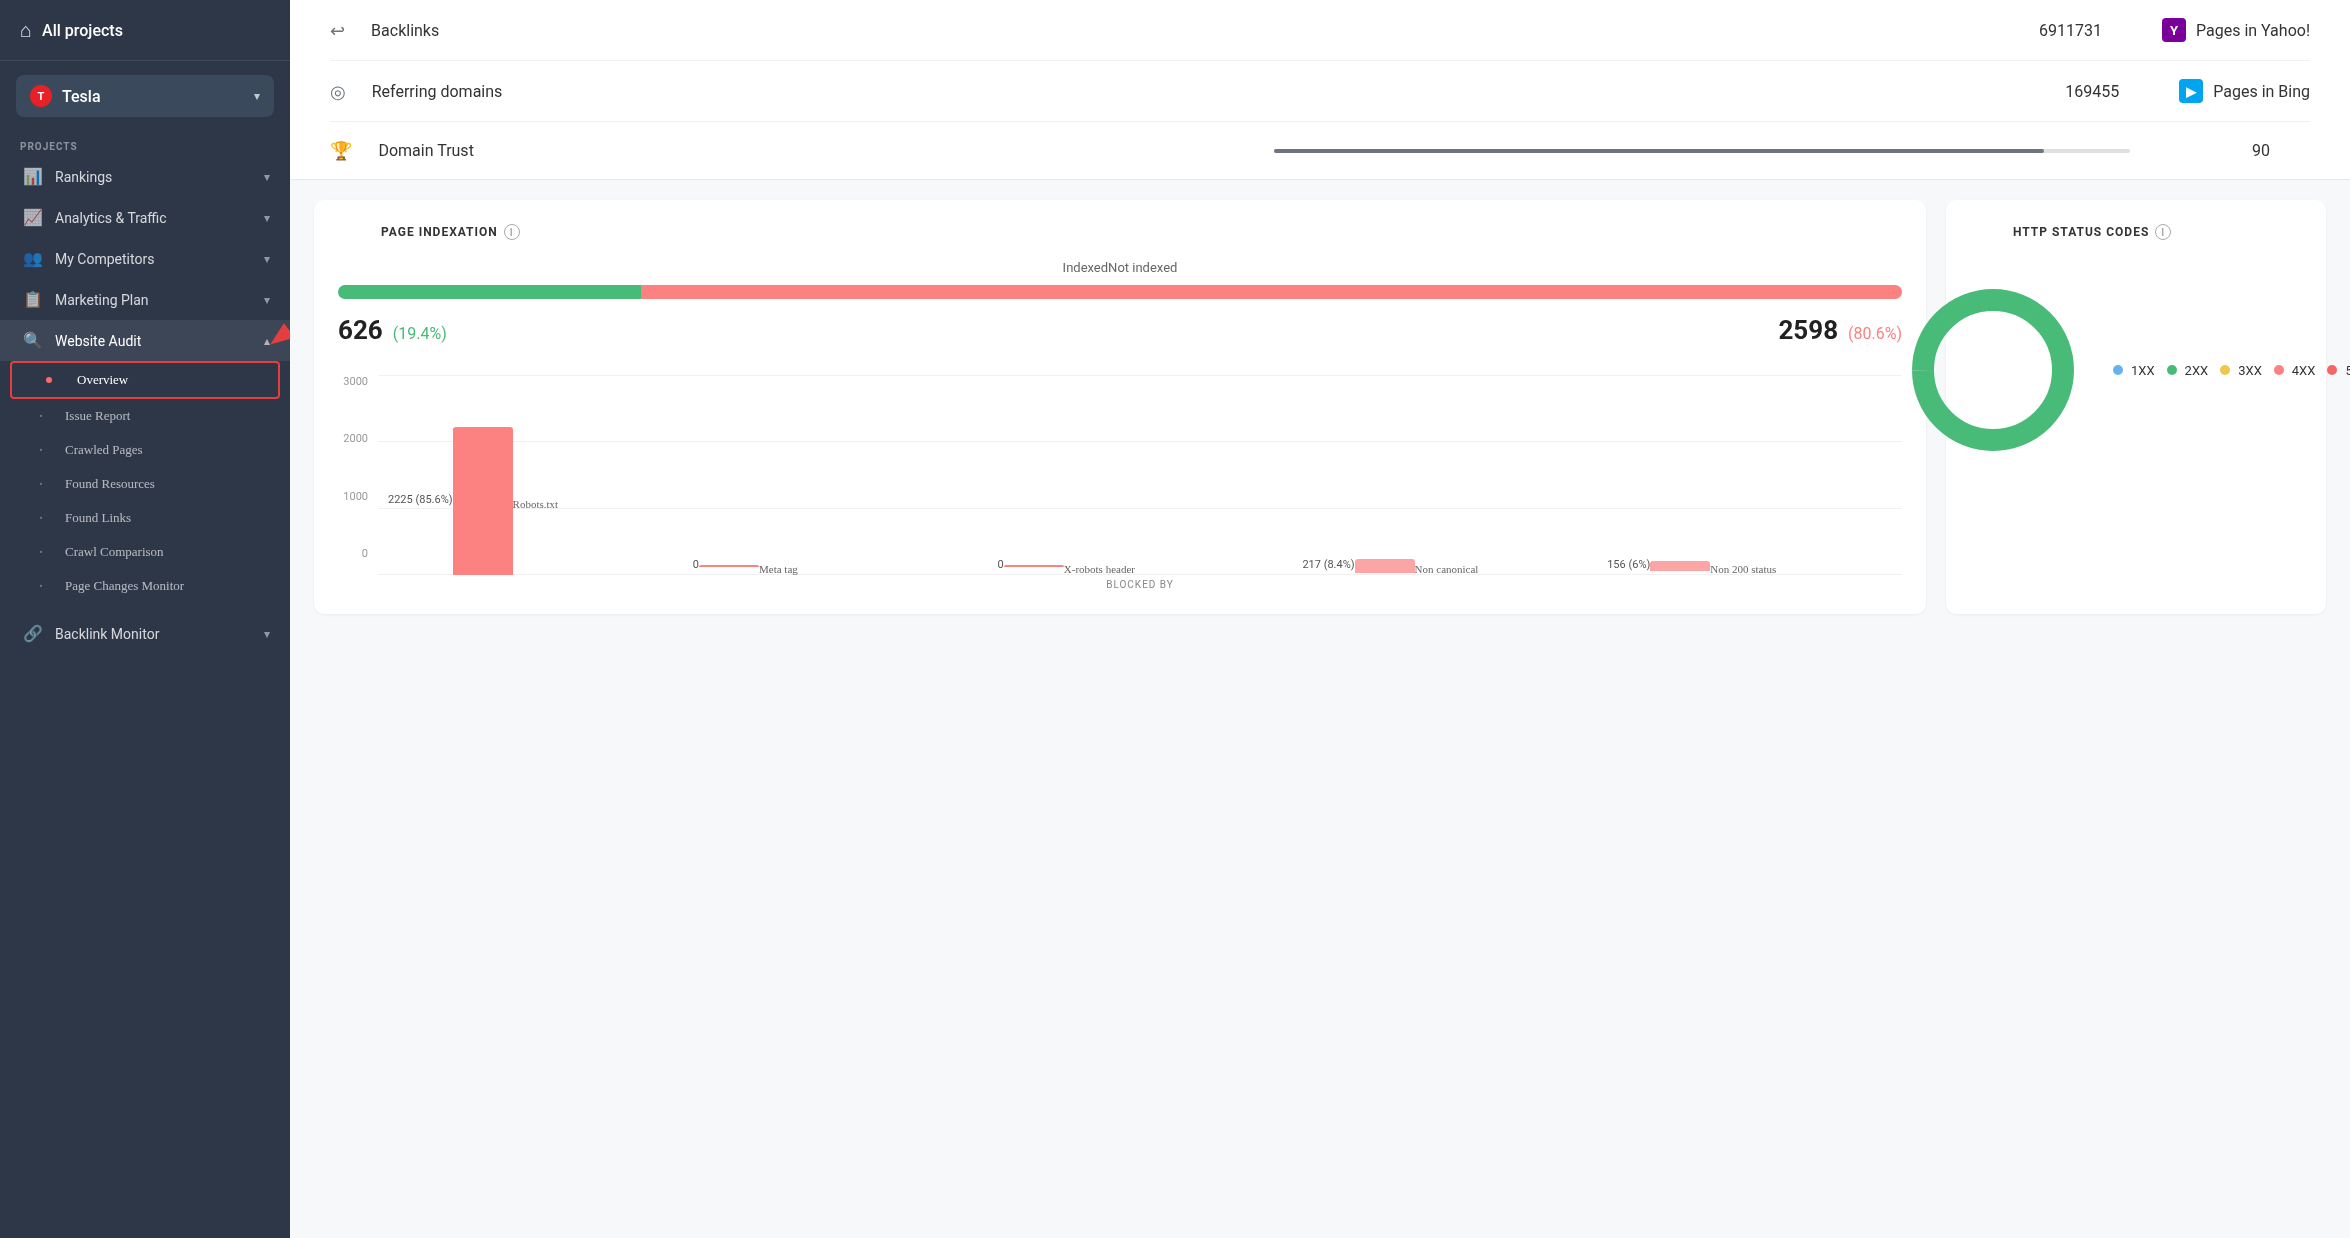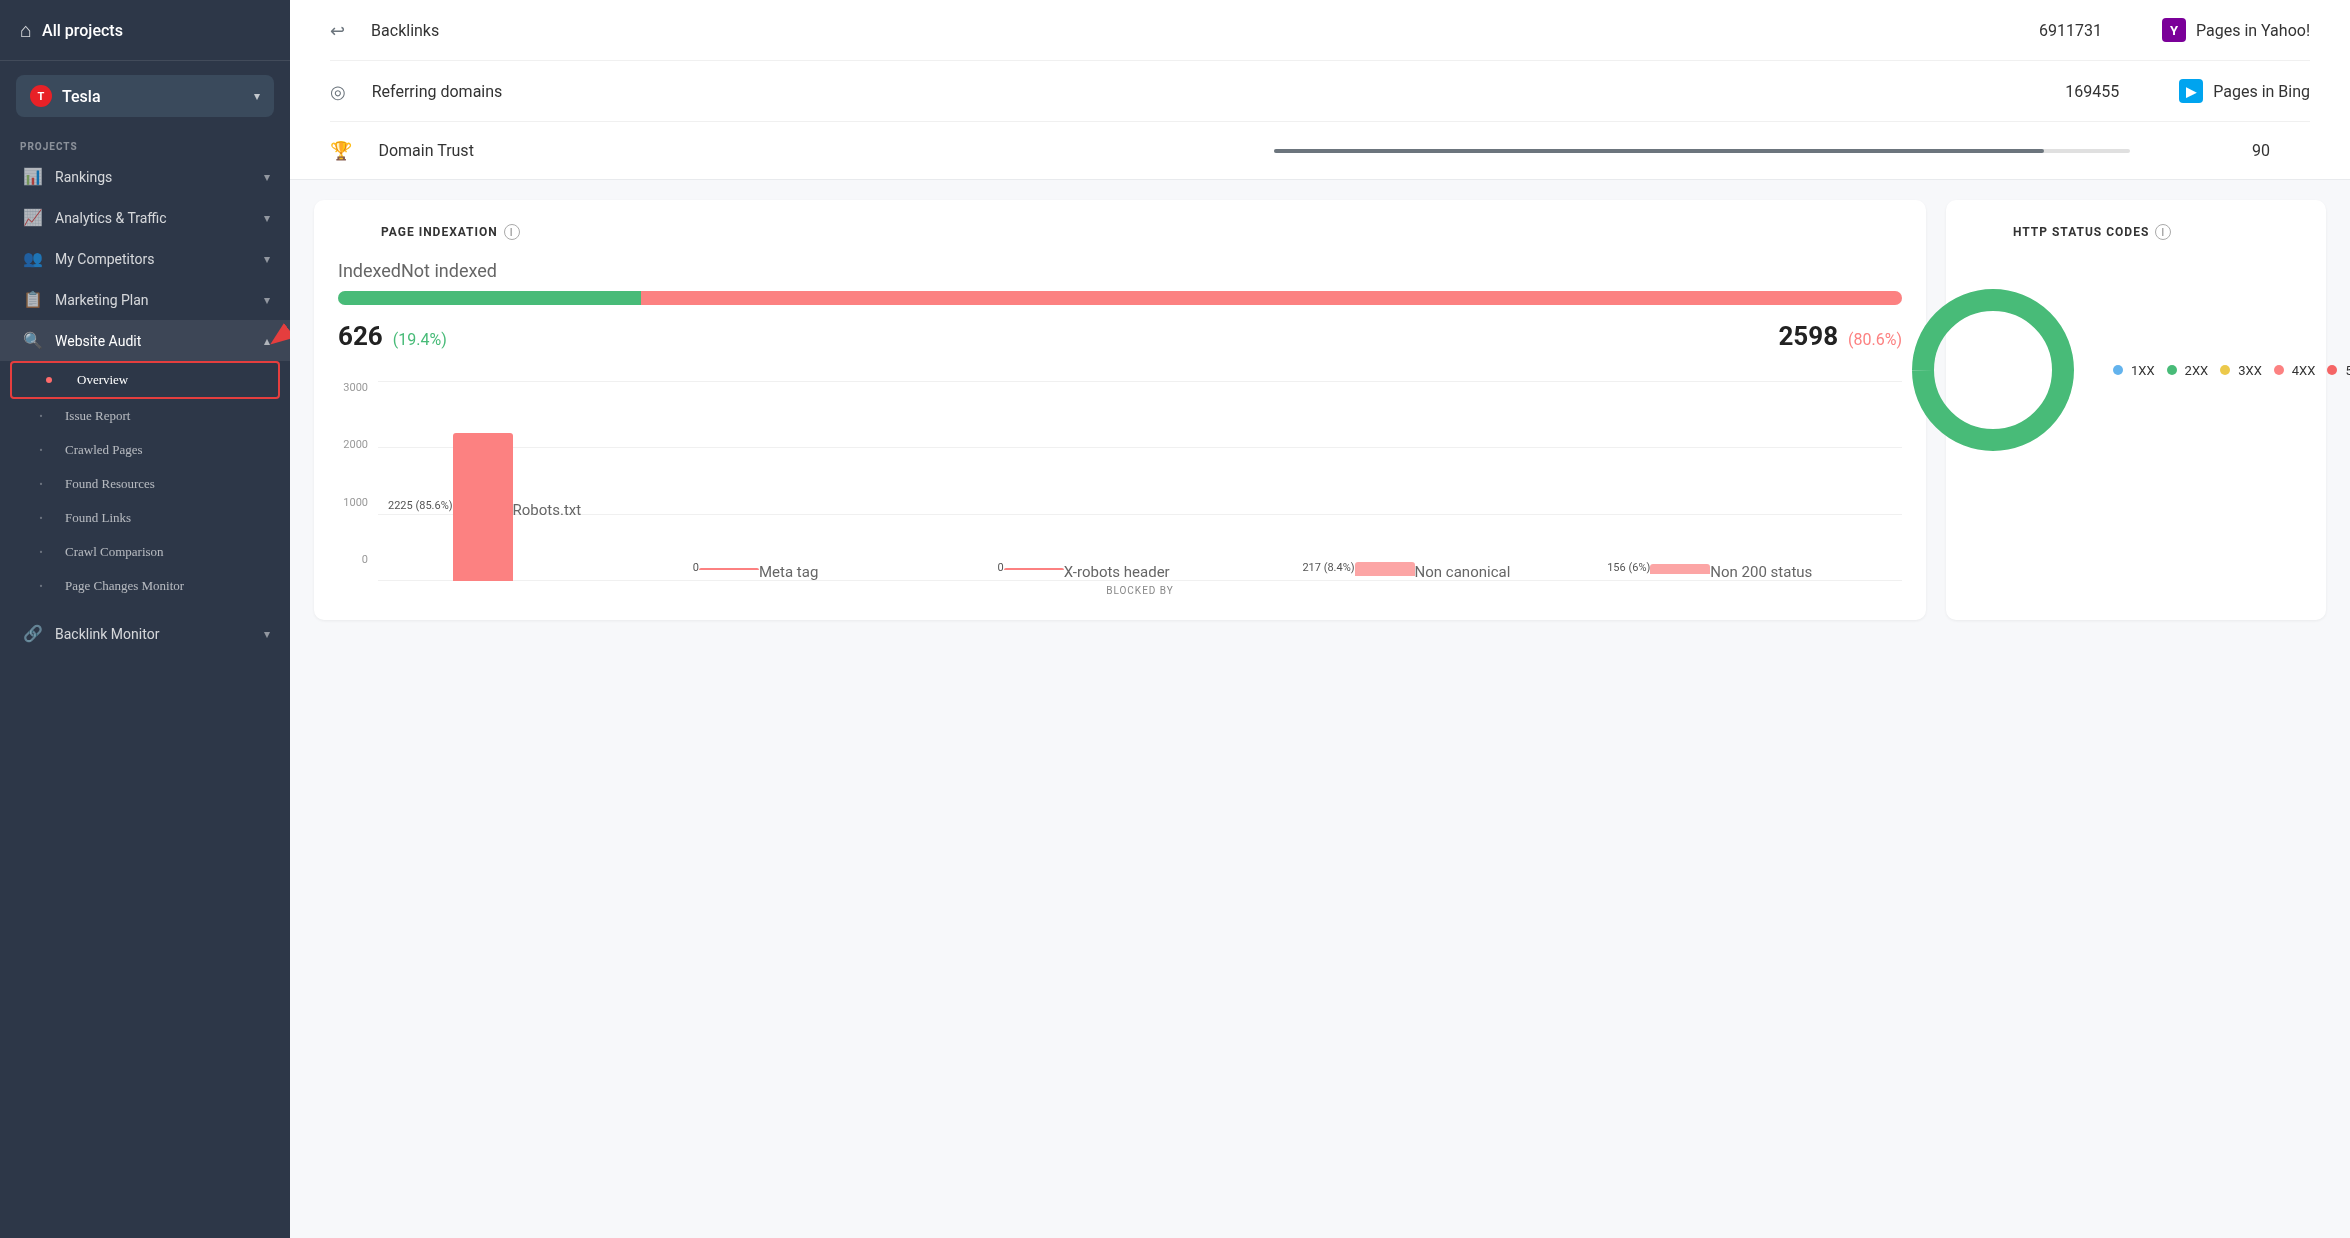--- a/index.html
+++ b/index.html
@@ -233,23 +233,23 @@
       align-items: center;
       justify-content: center;
       font-size: 10px;
       color: #aaa;
       cursor: pointer;
     }
 
     
     .indexation-header {
       display: flex;
-      justify-content: flex-start;
+      justify-content: center;
       margin-bottom: 10px;
-      font-size: 18px;
+      font-size: 13px;
       color: #666;
     }
 
     .indexation-bar {
       height: 14px;
       border-radius: 7px;
       background: #f0f0f0;
       display: flex;
       overflow: hidden;
       margin-bottom: 16px;
@@ -309,25 +309,26 @@
       width: 100%;
       max-width: 70px;
       border-radius: 3px 3px 0 0;
       position: relative;
     }
 
     .bar.red-bar { background: #fc8181; }
     .bar.pink-bar { background: #fca5a5; }
 
     .bar-x-label {
-      font-size: 15px;
+      font-size: 11px;
       color: #666;
       margin-top: 6px;
       text-align: center;
       white-space: nowrap;
+      font-family: Liberation Serif, serif;
     }
 
     .x-axis-label {
       text-align: center;
       font-size: 10px;
       color: #888;
       letter-spacing: 1px;
       text-transform: uppercase;
       margin-top: 4px;
     }

